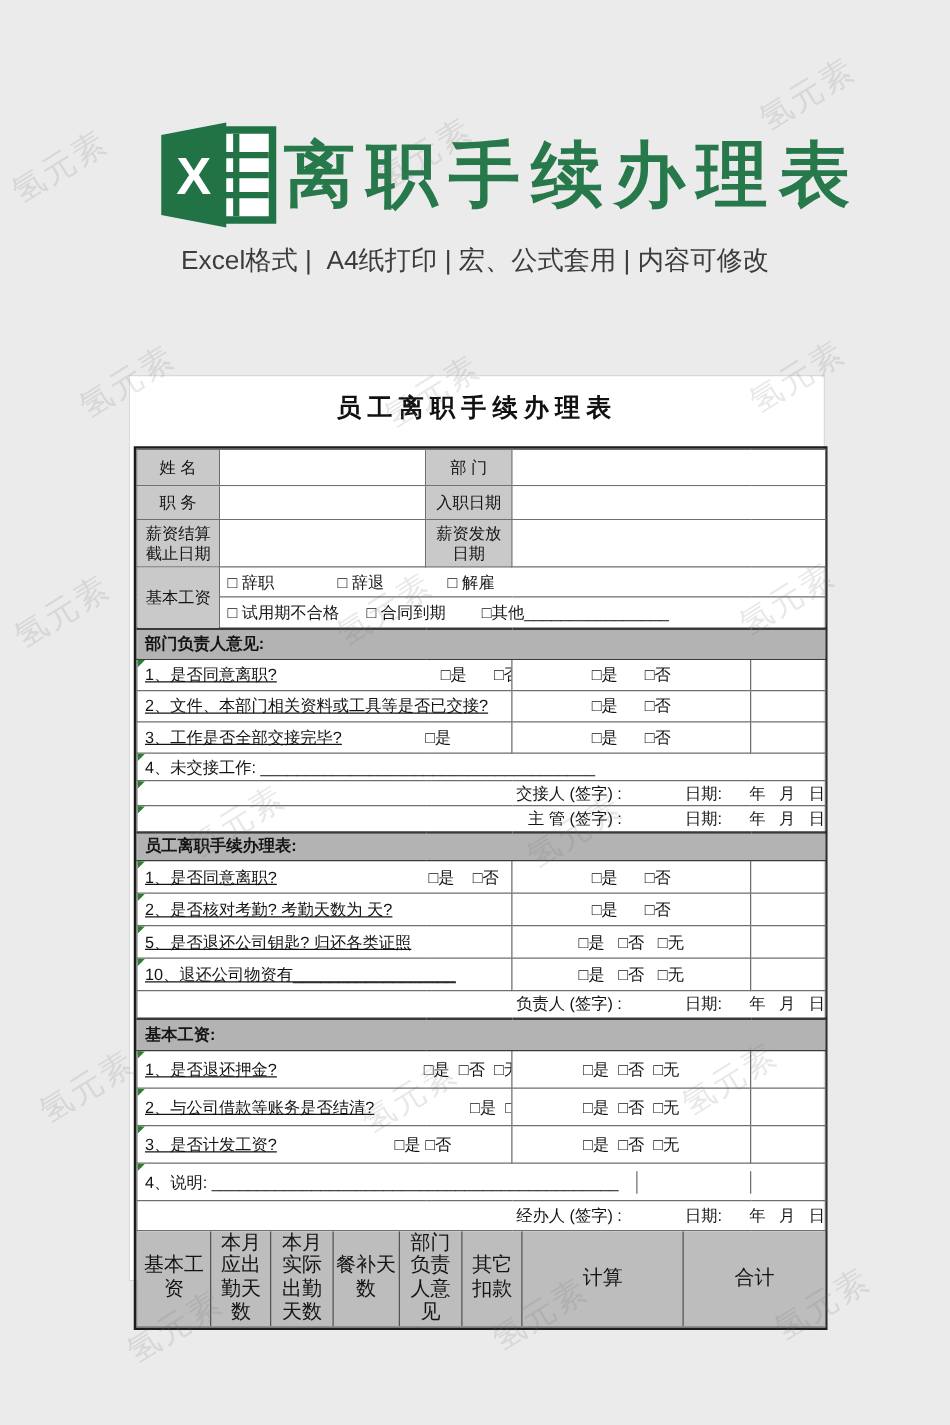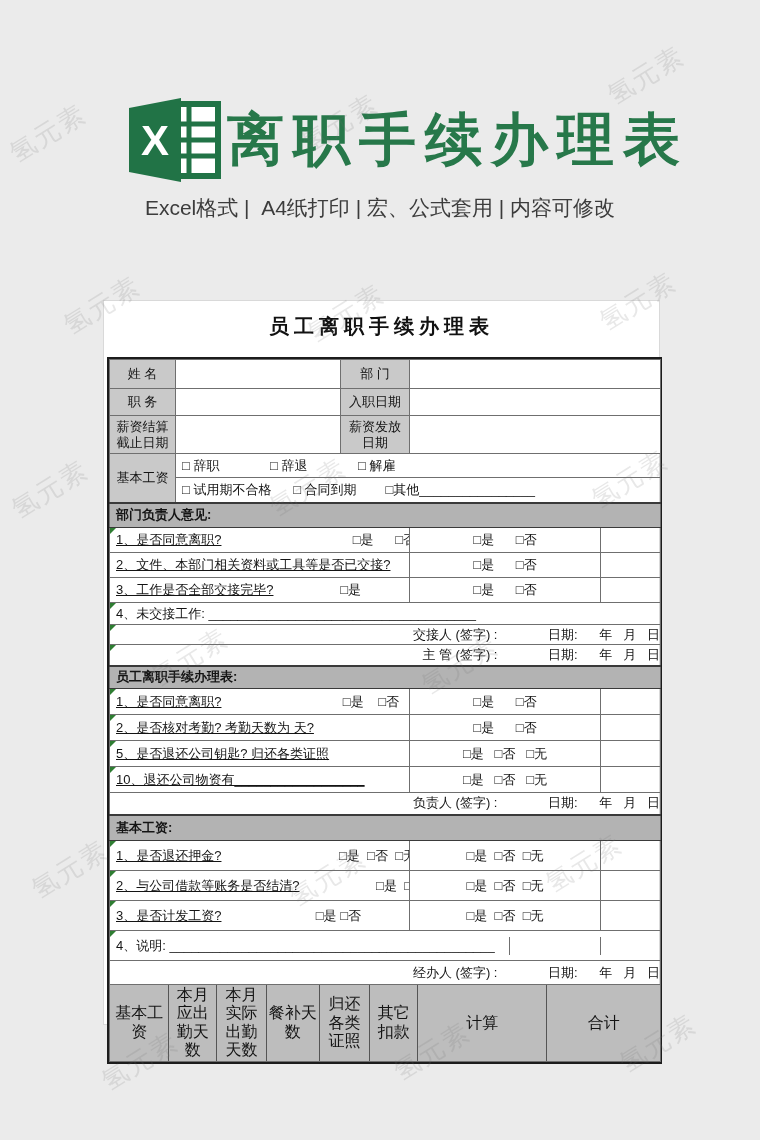--- a/index.html
+++ b/index.html
@@ -193,21 +193,21 @@
             <tr style="height:24px">
         <td class="sign" colspan="5">经办人 (签字) :              日期:      年   月   日</td>
             </tr>
             <tr style="height:40px">
   <td class="pad0" colspan="5">
                 <div class="salflex">
                   <div class="sc" style="width:61px">基本工资</div>
                   <div class="sc" style="width:50px">本月应出勤天数</div>
                   <div class="sc" style="width:52px">本月实际出勤天数</div>
                   <div class="sc" style="width:55px">餐补天数</div>
-                  <div class="sc" style="width:53px">归还各类证照</div>
+                  <div class="sc" style="width:53px">部门负责人意见</div>
                   <div class="sc" style="width:50px">其它扣款</div>
                   <div class="sc" style="width:135px">计算</div>
                   <div class="sc" style="width:119px">合计</div>
                 </div>
               </td>
             </tr>
           </tbody>
       </table>
     </div>
   </div>

